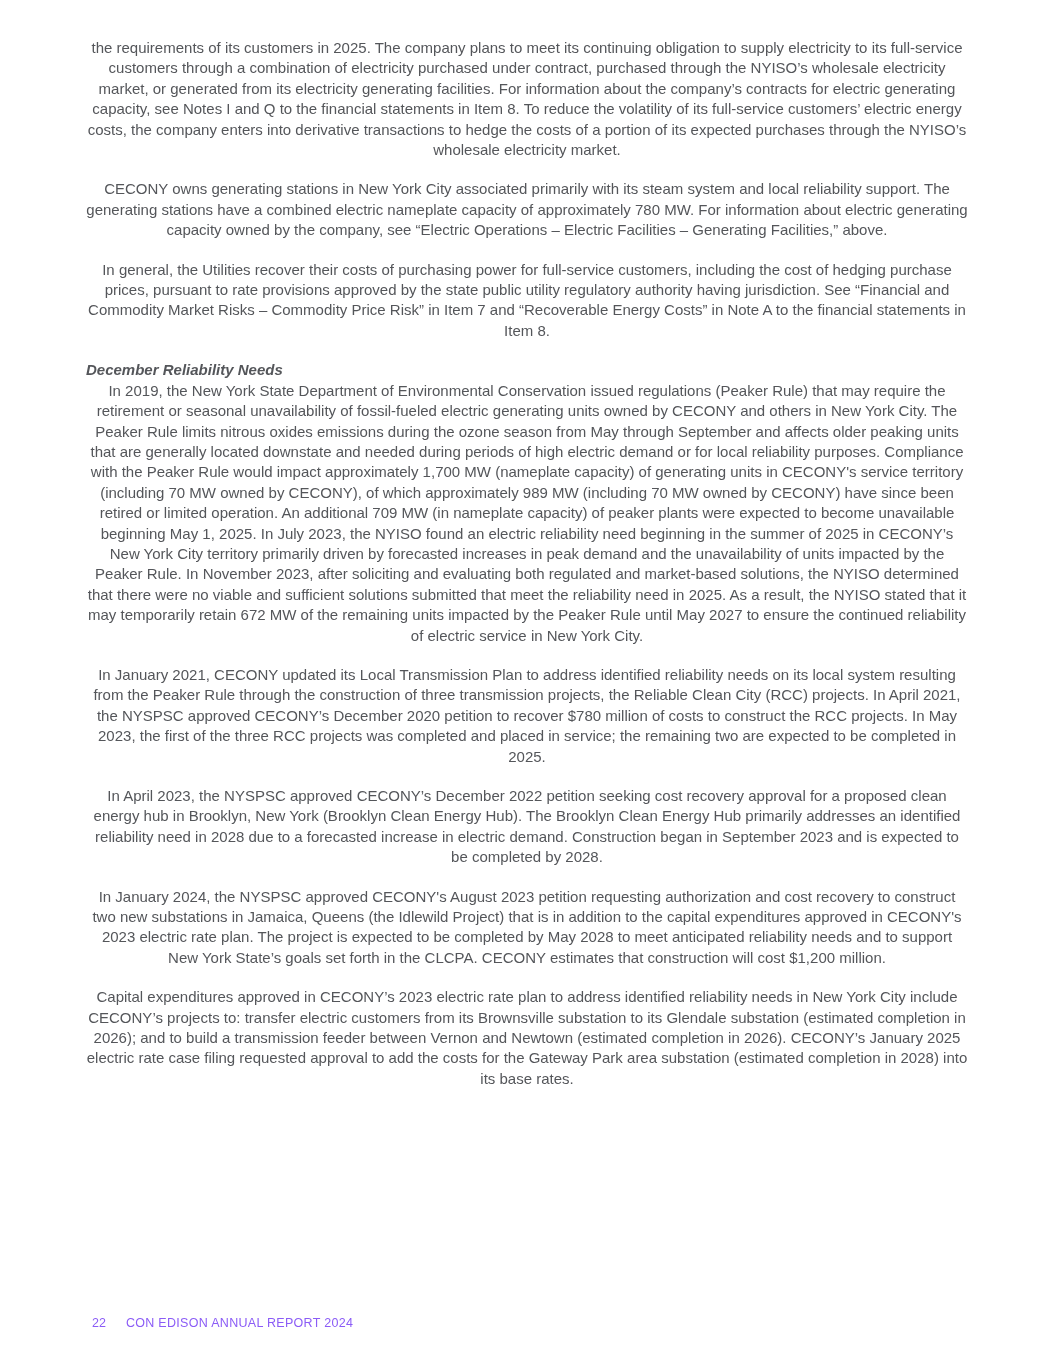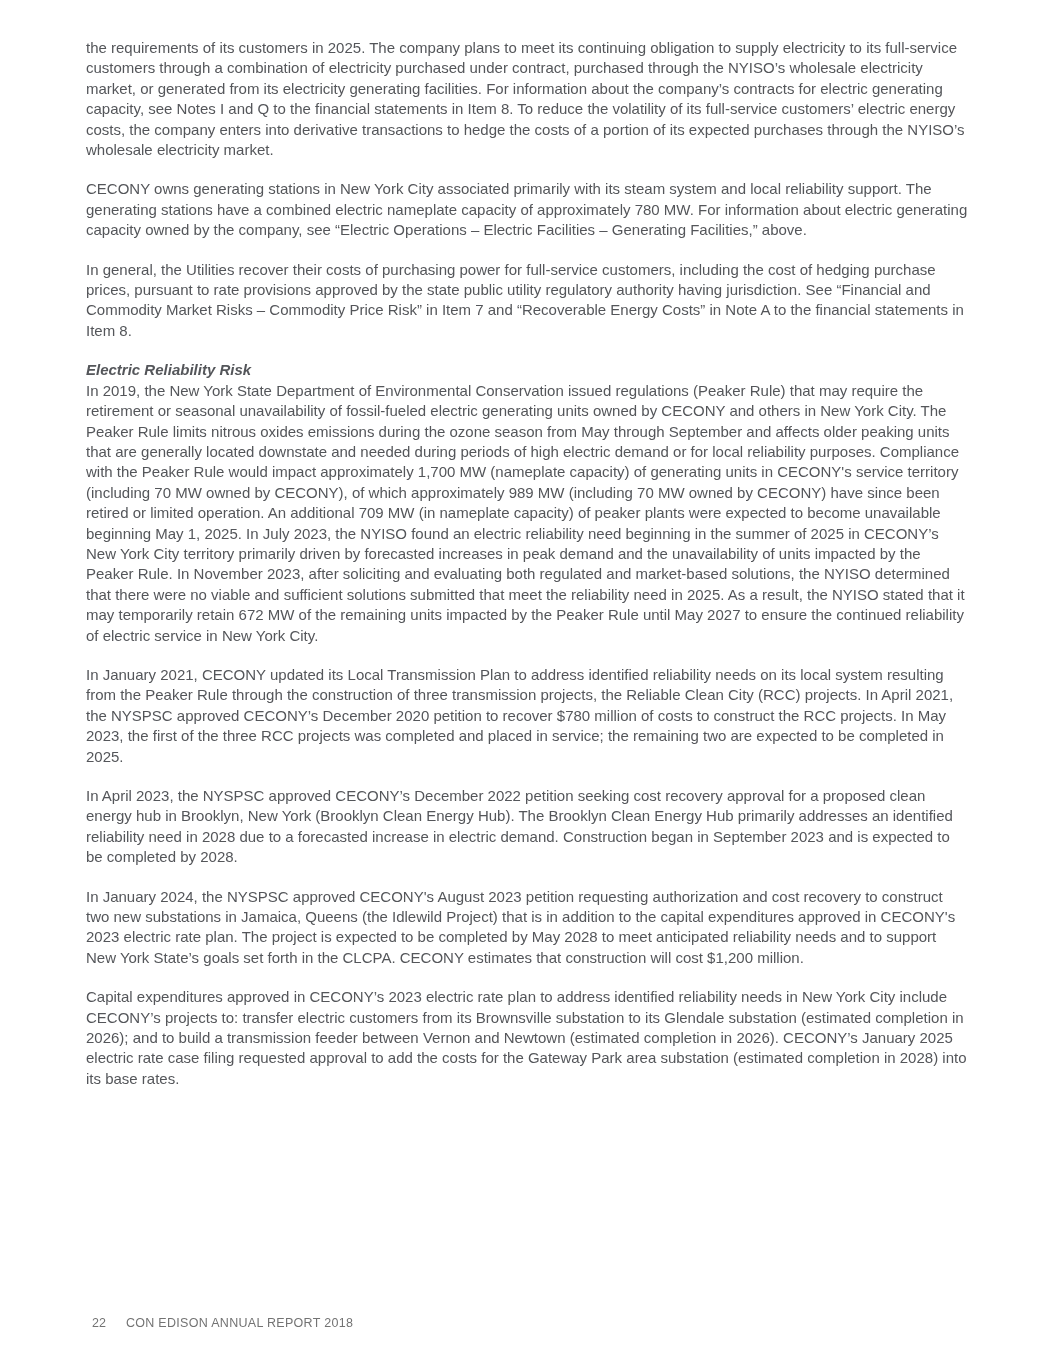--- a/index.html
+++ b/index.html
@@ -20,58 +20,59 @@
     top: 38px;
     left: 86px;
     width: 882px;
     color: #54565a;
     font-size: 15px;
     line-height: 20.4px;
     text-align: left;
   }
   .para {
     margin: 0 0 19px 0;
+    text-align: center;
   }
   .section-heading {
     margin: 0;
     font-size: 15px;
     line-height: 20.4px;
     font-weight: bold;
     font-style: italic;
     color: #54565a;
   }
   .footer {
     position: absolute;
     left: 92px;
     top: 1316px;
-    color: #737373;
+    color: #8b5cf6;
     font-size: 12.5px;
     line-height: 15px;
     display: flex;
     align-items: baseline;
   }
   .footer .page-number {
     margin-right: 20px;
   }
   .footer .report-title {
     letter-spacing: 0.3px;
   }
 </style>
 </head>
 <body>
 
 <div class="page">
   <main class="content">
     <p class="para">the requirements of its customers in 2025. The company plans to meet its continuing obligation to supply electricity to its full-service customers through a combination of electricity purchased under contract, purchased through the NYISO’s wholesale electricity market, or generated from its electricity generating facilities. For information about the company’s contracts for electric generating capacity, see Notes I and Q to the financial statements in Item 8. To reduce the volatility of its full-service customers’ electric energy costs, the company enters into derivative transactions to hedge the costs of a portion of its expected purchases through the NYISO’s wholesale electricity market.</p>
     <p class="para">CECONY owns generating stations in New York City associated primarily with its steam system and local reliability support. The generating stations have a combined electric nameplate capacity of approximately 780 MW. For information about electric generating capacity owned by the company, see “Electric Operations – Electric Facilities – Generating Facilities,” above.</p>
     <p class="para">In general, the Utilities recover their costs of purchasing power for full-service customers, including the cost of hedging purchase prices, pursuant to rate provisions approved by the state public utility regulatory authority having jurisdiction. See “Financial and Commodity Market Risks – Commodity Price Risk” in Item 7 and “Recoverable Energy Costs” in Note A to the financial statements in Item 8.</p>
-    <h3 class="section-heading">Electric Reliability Risk</h3>
+    <h3 class="section-heading">December Reliability Needs</h3>
     <p class="para">In 2019, the New York State Department of Environmental Conservation issued regulations (Peaker Rule) that may require the retirement or seasonal unavailability of fossil-fueled electric generating units owned by CECONY and others in New York City. The Peaker Rule limits nitrous oxides emissions during the ozone season from May through September and affects older peaking units that are generally located downstate and needed during periods of high electric demand or for local reliability purposes. Compliance with the Peaker Rule would impact approximately 1,700 MW (nameplate capacity) of generating units in CECONY's service territory (including 70 MW owned by CECONY), of which approximately 989 MW (including 70 MW owned by CECONY) have since been retired or limited operation. An additional 709 MW (in nameplate capacity) of peaker plants were expected to become unavailable beginning May 1, 2025. In July 2023, the NYISO found an electric reliability need beginning in the summer of 2025 in CECONY’s New York City territory primarily driven by forecasted increases in peak demand and the unavailability of units impacted by the Peaker Rule. In November 2023, after soliciting and evaluating both regulated and market-based solutions, the NYISO determined that there were no viable and sufficient solutions submitted that meet the reliability need in 2025. As a result, the NYISO stated that it may temporarily retain 672 MW of the remaining units impacted by the Peaker Rule until May 2027 to ensure the continued reliability of electric service in New York City.</p>
     <p class="para">In January 2021, CECONY updated its Local Transmission Plan to address identified reliability needs on its local system resulting from the Peaker Rule through the construction of three transmission projects, the Reliable Clean City (RCC) projects. In April 2021, the NYSPSC approved CECONY’s December 2020 petition to recover $780 million of costs to construct the RCC projects. In May 2023, the first of the three RCC projects was completed and placed in service; the remaining two are expected to be completed in 2025.</p>
     <p class="para">In April 2023, the NYSPSC approved CECONY’s December 2022 petition seeking cost recovery approval for a proposed clean energy hub in Brooklyn, New York (Brooklyn Clean Energy Hub). The Brooklyn Clean Energy Hub primarily addresses an identified reliability need in 2028 due to a forecasted increase in electric demand. Construction began in September 2023 and is expected to be completed by 2028.</p>
     <p class="para">In January 2024, the NYSPSC approved CECONY's August 2023 petition requesting authorization and cost recovery to construct two new substations in Jamaica, Queens (the Idlewild Project) that is in addition to the capital expenditures approved in CECONY's 2023 electric rate plan. The project is expected to be completed by May 2028 to meet anticipated reliability needs and to support New York State’s goals set forth in the CLCPA. CECONY estimates that construction will cost $1,200 million.</p>
     <p class="para">Capital expenditures approved in CECONY’s 2023 electric rate plan to address identified reliability needs in New York City include CECONY’s projects to: transfer electric customers from its Brownsville substation to its Glendale substation (estimated completion in 2026); and to build a transmission feeder between Vernon and Newtown (estimated completion in 2026). CECONY’s January 2025 electric rate case filing requested approval to add the costs for the Gateway Park area substation (estimated completion in 2028) into its base rates.</p>
   </main>
   <footer class="footer">
     <span class="page-number">22</span>
-    <span class="report-title">CON EDISON ANNUAL REPORT 2018</span>
+    <span class="report-title">CON EDISON ANNUAL REPORT 2024</span>
   </footer>
 </div>
 
 </body></html>

